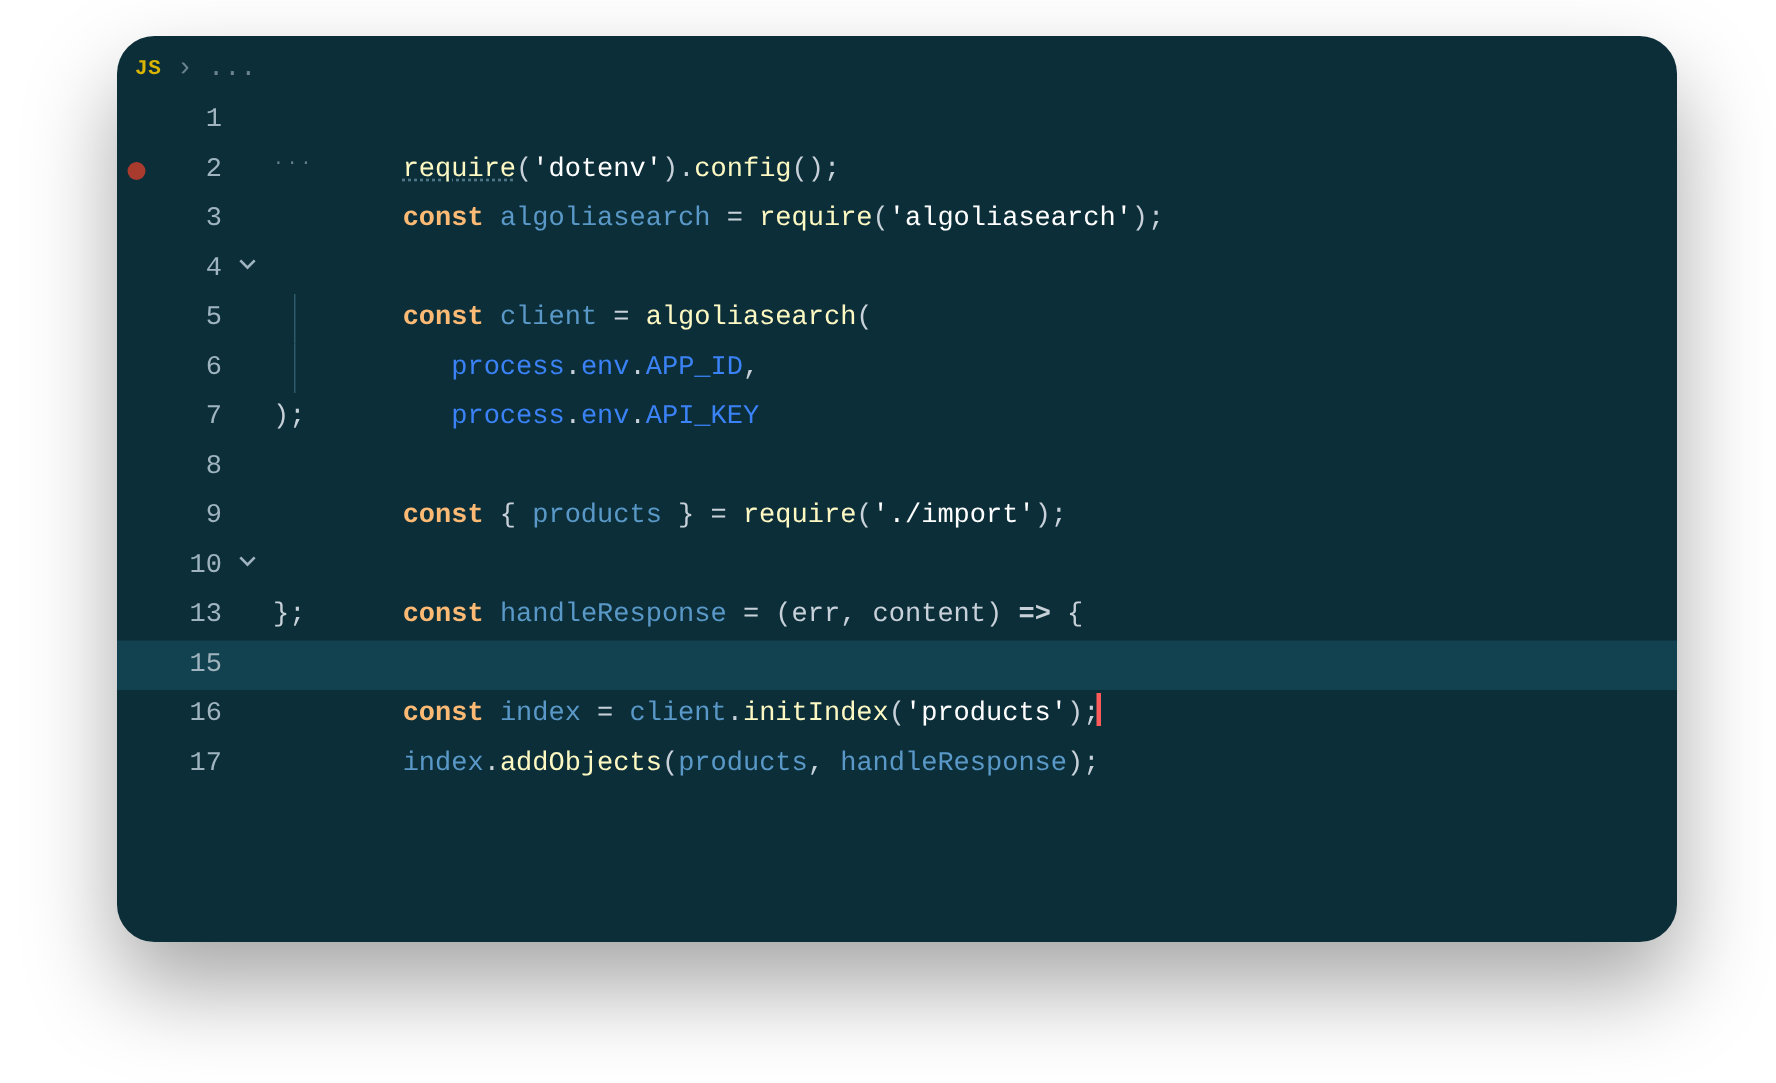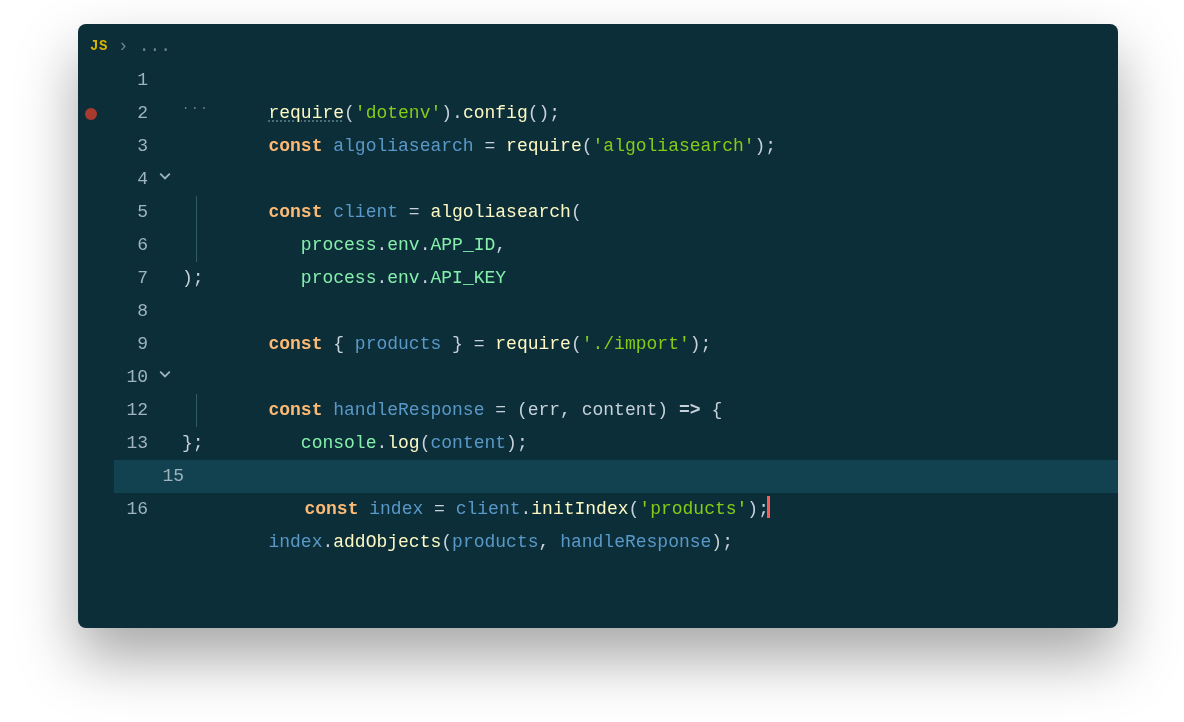--- a/index.html
+++ b/index.html
@@ -10,21 +10,21 @@
     font-family: ui-monospace, "SF Mono", Menlo, Consolas, "Liberation Mono", monospace;
     overflow: hidden;
   }
   .frame {
     position: absolute;
     left: 78px;
     top: 24px;
     width: 1040px;
     height: 604px;
     background: #0b2e39;
-    border-radius: 8px;
+    border-radius: 25px;
     box-shadow: 0 30px 60px rgba(0,0,0,0.35);
     overflow: hidden;
     padding-top: 6px;
   }
   .breadcrumb {
     display: flex;
     align-items: center;
     gap: 10px;
     padding: 6px 12px 8px 12px;
     color: #c8d1d9;
@@ -43,21 +43,20 @@
     font-size: 18px;
     line-height: 33px;
   }
   .row {
     display: flex;
     align-items: stretch;
     height: 33px;
   }
   .row.hl {
     background: #12414f;
-    margin-left: 36px;
   }
   .gutter-left {
     width: 26px;
     display: flex;
     align-items: center;
     justify-content: center;
   }
   .bp {
     width: 12px; height: 12px; border-radius: 50%;
     background: #a93a2e;
@@ -87,22 +86,22 @@
   }
   .indent-guide {
     position: absolute;
     top: 0; bottom: 0;
     border-left: 1px solid #2e5a69;
   }
   .ig1 { left: 20px; }
   .tok-kw    { color: #fdba74; font-weight: 600; }
   .tok-fn    { color: #fef9c3; }
   .tok-var   { color: #5a98c7; }
-  .tok-prop  { color: #86efac; }
-  .tok-str   { color: #84cc16; }
+  .tok-prop  { color: #3b82f6; }
+  .tok-str   { color: #ffffff; }
   .tok-pun   { color: #c8d1d9; }
   .tok-param { color: #c8d1d9; }
   .tok-arrow { color: #c8d1d9; font-weight: 600; }
   .underline-dotted {
     text-decoration: underline dotted;
     text-decoration-color: #4f7687;
     text-underline-offset: 3px;
   }
   .hint-dots {
     position: absolute;
@@ -227,28 +226,20 @@
               <path d="M1 3 L5 7 L9 3" fill="none" stroke="#9fb4bf" stroke-width="1.5"></path>
             </svg>
         </span>
       </div>
       <div class="code">
         <span class="tok-kw">const</span> <span class="tok-var">handleResponse</span><span class="tok-pun"> = </span><span class="tok-pun">(</span><span class="tok-param">err</span><span class="tok-pun">, </span><span class="tok-param">content</span><span class="tok-pun">)</span><span class="tok-arrow"> =&gt; </span><span class="tok-pun">{</span>
       </div>
     </div>
 
 
-    <div class="row">
-      <div class="gutter-left"></div>
-      <div class="linenum">12</div>
-      <div class="foldcol"></div>
-      <div class="code">
-        <span class="indent-guide ig1"></span>   <span class="tok-prop">console</span><span class="tok-pun">.</span><span class="tok-fn">log</span><span class="tok-pun">(</span><span class="tok-var">content</span><span class="tok-pun">);</span>
-      </div>
-    </div>
 
     <div class="row">
       <div class="gutter-left"></div>
       <div class="linenum">13</div>
       <div class="foldcol"></div>
       <div class="code"><span class="tok-pun">};</span></div>
     </div>
 
 
     <div class="row hl">
@@ -262,15 +253,21 @@
 
     <div class="row">
       <div class="gutter-left"></div>
       <div class="linenum">16</div>
       <div class="foldcol"></div>
       <div class="code">
         <span class="tok-var">index</span><span class="tok-pun">.</span><span class="tok-fn">addObjects</span><span class="tok-pun">(</span><span class="tok-var">products</span><span class="tok-pun">, </span><span class="tok-var">handleResponse</span><span class="tok-pun">);</span>
       </div>
     </div>
 
+    <div class="row">
+      <div class="gutter-left"></div>
+      <div class="linenum">17</div>
+      <div class="foldcol"></div>
+      <div class="code"></div>
+    </div>
 
   </div>
 </div>
 
 </body></html>

